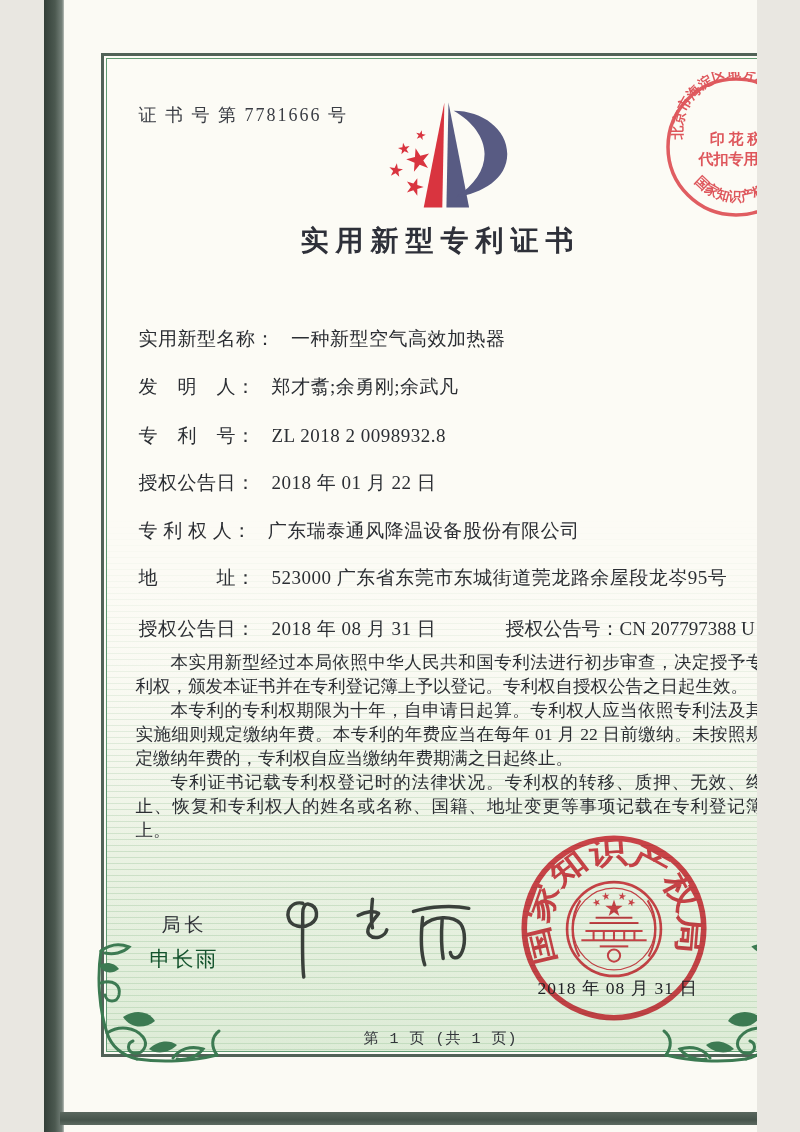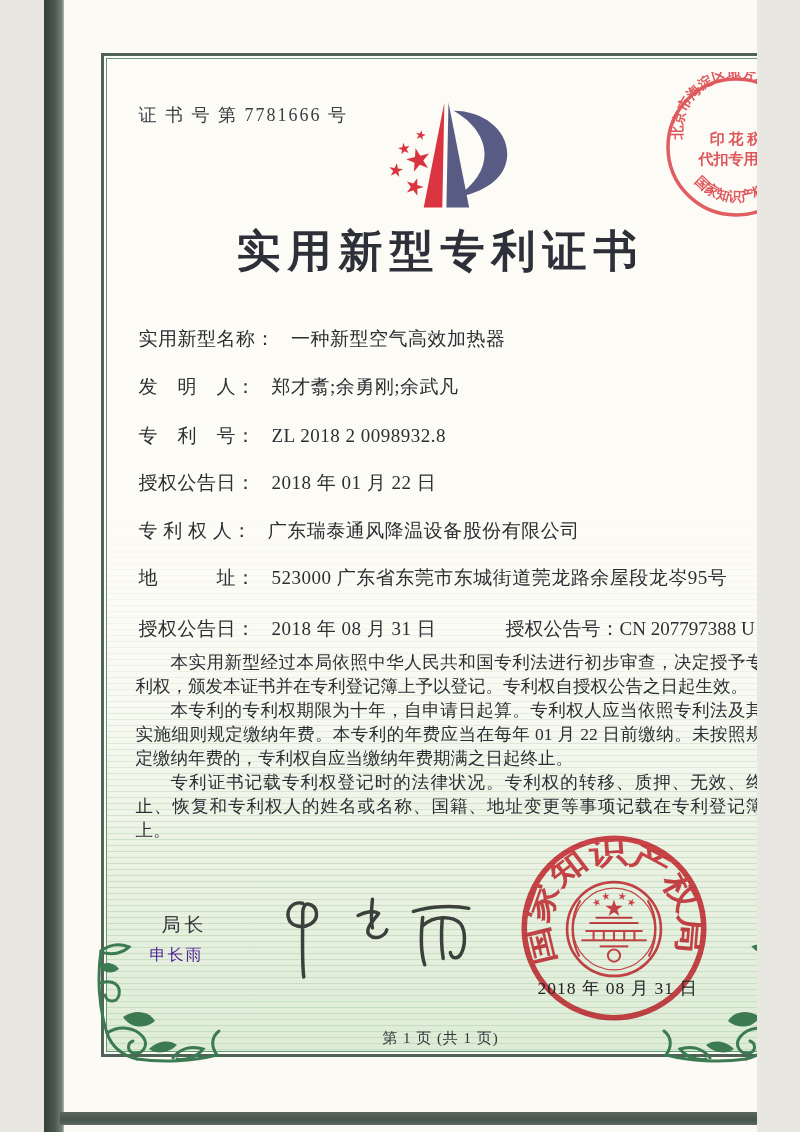--- a/index.html
+++ b/index.html
@@ -22,32 +22,32 @@
     background:
       linear-gradient(to bottom, rgba(214,232,206,0) 52%, rgba(206,228,198,.45) 78%, rgba(198,224,192,.6) 100%),
       repeating-linear-gradient(to bottom, rgba(116,172,122,.5) 0px, rgba(116,172,122,.5) 1px, rgba(0,0,0,0) 1px, rgba(0,0,0,0) 6px);
   }
   .guilloche::after{content:'';position:absolute;inset:0;
     background:linear-gradient(to bottom,#fcfbf5 0%,#fcfbf5 46%,rgba(252,251,245,.72) 62%,rgba(252,251,245,.18) 80%,rgba(252,251,245,.05) 100%);}
   .cert-no{position:absolute;left:95px;top:103px;font-size:18px;letter-spacing:2px;color:#3a3d44;}
   .logo{position:absolute;left:323px;top:96px;width:165px;height:118px;}
   .tax-stamp{position:absolute;left:617px;top:72px;width:150px;height:150px;opacity:.88;mix-blend-mode:multiply;}
   .title{position:absolute;left:57px;top:222px;width:680px;text-align:center;
-    font-size:44px;font-weight:600;letter-spacing:7px;color:#2e3039;}
+    font-size:28px;font-weight:600;letter-spacing:7px;color:#2e3039;}
   .row{position:absolute;left:95px;font-size:19px;letter-spacing:.5px;white-space:nowrap;color:#2b2e33;}
   .row .lbl{margin-right:16px;}
   .grant-no{position:absolute;left:455px;top:616px;font-size:19px;white-space:nowrap;margin-left:7px;}
   .body-text{position:absolute;left:92px;top:650px;width:628px;font-size:17.5px;line-height:24px;text-align:justify;color:#2b2e33;}
   .body-text p{margin:0;text-indent:2em;}
   .director-title{position:absolute;left:118px;top:912px;font-size:19px;letter-spacing:4px;color:#2f3237;text-align:right;}
-  .director-name{position:absolute;left:106px;top:945px;font-size:16px;letter-spacing:2px;color:#4c1d95;}
+  .director-name{position:absolute;left:106px;top:945px;font-size:21px;letter-spacing:2px;color:#14532d;}
   .signature{position:absolute;left:228px;top:886px;width:205px;height:98px;}
   .seal{position:absolute;left:468px;top:826px;width:204px;height:204px;opacity:.9;mix-blend-mode:multiply;}
   .seal-date{position:absolute;left:494px;top:976px;font-size:17.5px;letter-spacing:1px;color:#1f2125;z-index:6;}
-  .footer{position:absolute;left:57px;top:1029px;width:680px;text-align:center;font-size:15px;letter-spacing:1px;color:#33363b;}
+  .footer{position:absolute;left:57px;top:1029px;width:680px;text-align:center;font-size:15px;letter-spacing:1px;color:#33363b;font-family:Liberation Mono, monospace;}
   .ornament{position:absolute;width:130px;height:130px;}
   .ornament.left{left:49px;top:937px;}
   .ornament.right{left:616px;top:937px;transform:scaleX(-1);}
   svg text{font-family:"Liberation Serif","DejaVu Serif",serif;}
 </style>
 </head>
 <body>
 
 <div class="stage">
 

